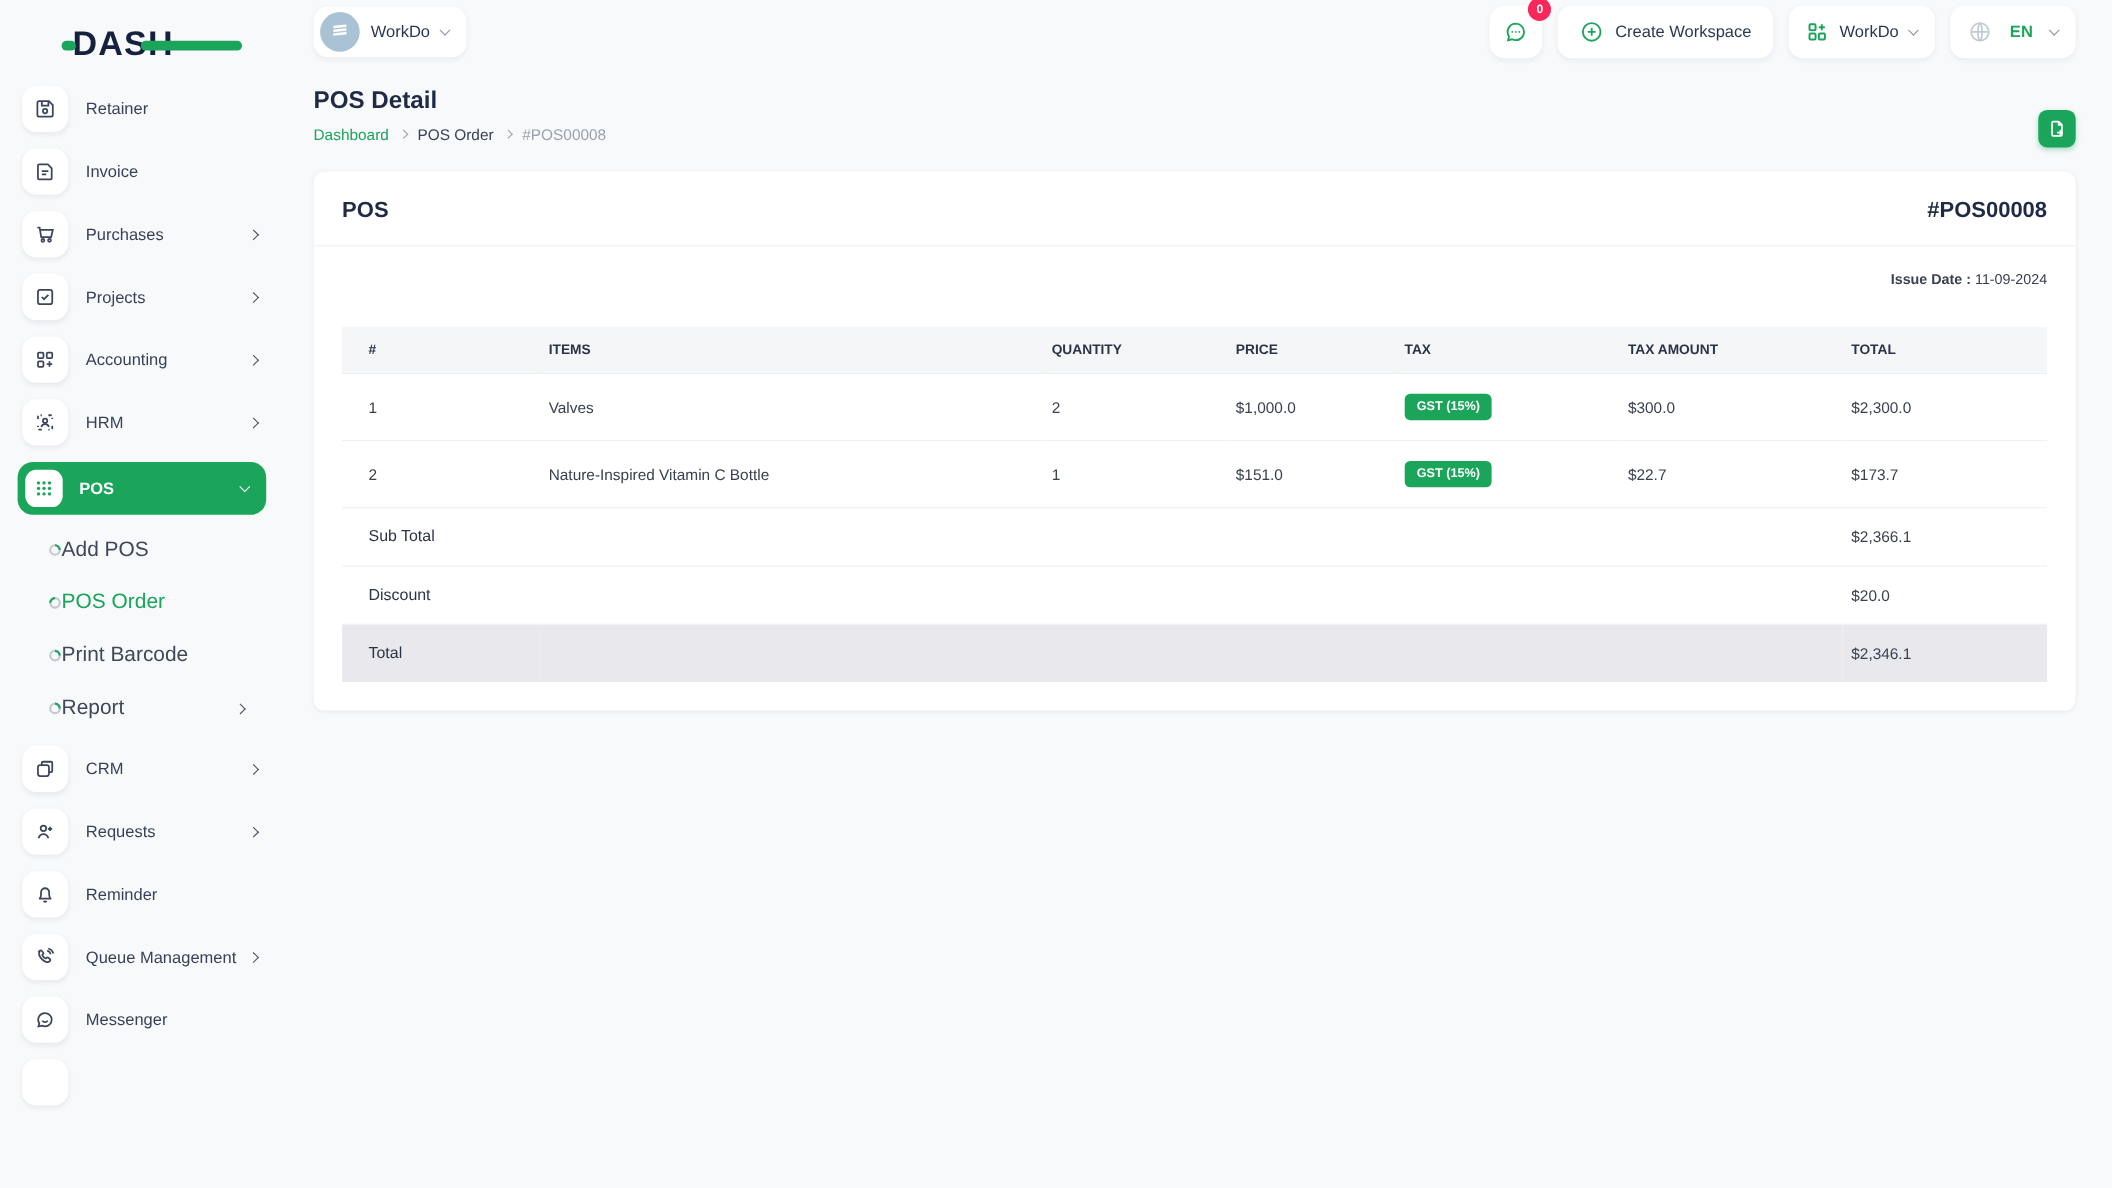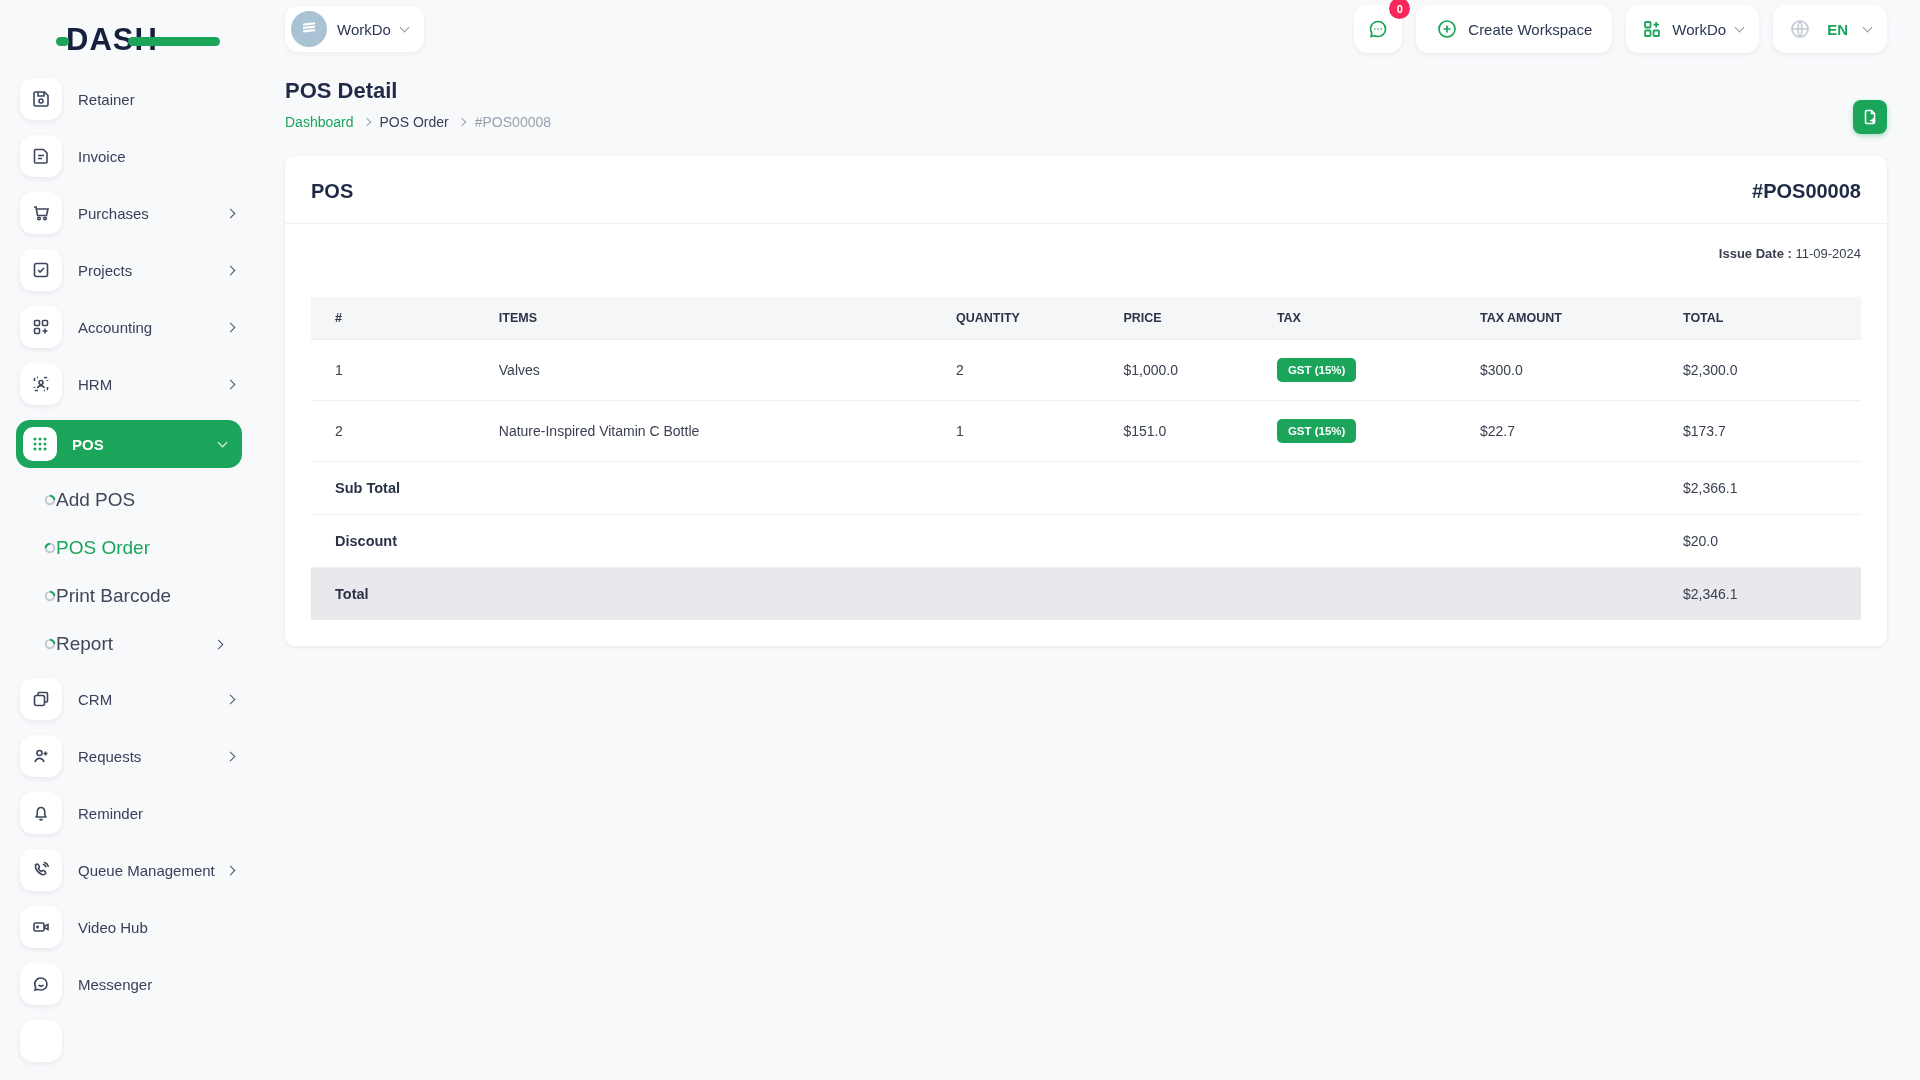--- a/index.html
+++ b/index.html
@@ -62,21 +62,21 @@
   .issue-date { text-align:right; padding:22px 26px 0 0; font-size:13px; color:#39404f; }
   .issue-date b { font-weight:700; }
   table { width:calc(100% - 52px); margin:36px 26px 24px 26px; border-collapse:collapse; }
   thead tr { background:#f5f6f8; }
   th { font-size:12.5px; font-weight:700; color:#2b3347; text-align:left; padding:14px 8px; white-space:nowrap; }
   th:first-child, td:first-child { padding-left:24px; }
   td { font-size:14px; color:#39404f; text-align:left; padding:18px 8px; border-bottom:1px solid #eef0f3; }
   tbody tr:first-child td { border-top:1px solid #eef0f3; }
   .tax-badge { display:inline-block; background:#1aa55b; color:#fff; font-size:11.5px; font-weight:700;
                padding:6px 11px; border-radius:5px; }
-  .sum-label { font-weight:700; color:#2b3347; font-size:14.5px; }
+  .sum-label { font-weight:400; color:#2b3347; font-size:14.5px; }
   tr.total-row td { background:#e9e9ed; border-bottom:none; }
   svg { display:block; }
 </style>
 </head>
 <body>
 
 <aside class="sidebar">
   <div class="logo">
     <span class="logo-dot"></span>
     <span class="logo-text">DASH</span>
@@ -244,29 +244,20 @@
       <span class="icon-box">
         <svg width="20" height="20" viewBox="0 0 20 20" fill="none" stroke="currentColor" stroke-width="1.6">
           <path d="M5 4.5c.6-.6 1.5-.6 2 0l1.2 1.4c.4.5.3 1.2-.2 1.7l-.6.6c.5 1.4 1.8 2.7 3.2 3.2l.6-.6c.5-.5 1.2-.6 1.7-.2l1.4 1.2c.6.5.6 1.4 0 2-.9.9-2.3 1.1-3.5.6-2.7-1.1-5-3.4-6.1-6.1-.5-1.2-.3-2.6.5-3.8z"></path>
           <path d="M12.5 4.5c1 .3 2 1.3 2.3 2.3M13.5 2.5c1.8.5 3.2 1.9 3.7 3.7" stroke-linecap="round"></path>
           </svg>
       </span>
       <span class="nav-label">Queue Management</span>
       <span class="chev chev-right"></span>
     </li>
 
-    <li class="nav-item">
-      <span class="icon-box">
-        <svg width="20" height="20" viewBox="0 0 20 20" fill="none" stroke="currentColor" stroke-width="1.6">
-          <rect x="3" y="6" width="10" height="8" rx="1.5"></rect>
-            <path d="M13 9.5l4-2v5l-4-2M6.5 8.5v3M5 10h3"></path>
-          </svg>
-      </span>
-      <span class="nav-label">Video Hub</span>
-    </li>
 
     <li class="nav-item">
       <span class="icon-box">
         <svg width="20" height="20" viewBox="0 0 20 20" fill="none" stroke="currentColor" stroke-width="1.6">
           <path d="M10 4a6 6 0 0 1 0 12c-1 0-2-.2-2.8-.6L4 16l.7-2.8A6 6 0 0 1 10 4z"></path>
           <path d="M7.5 11c.6.7 1.5 1.1 2.5 1.1s1.9-.4 2.5-1.1"></path>
           </svg>
       </span>
       <span class="nav-label">Messenger</span>
     </li>

